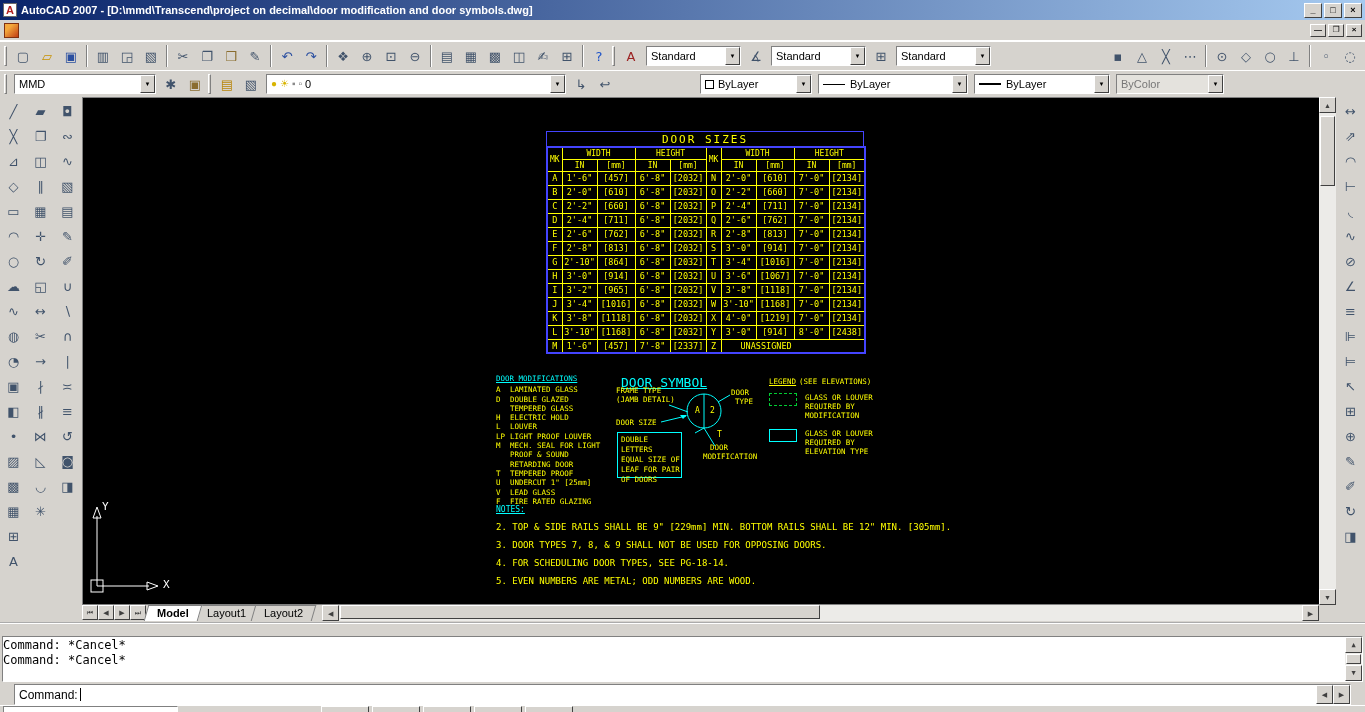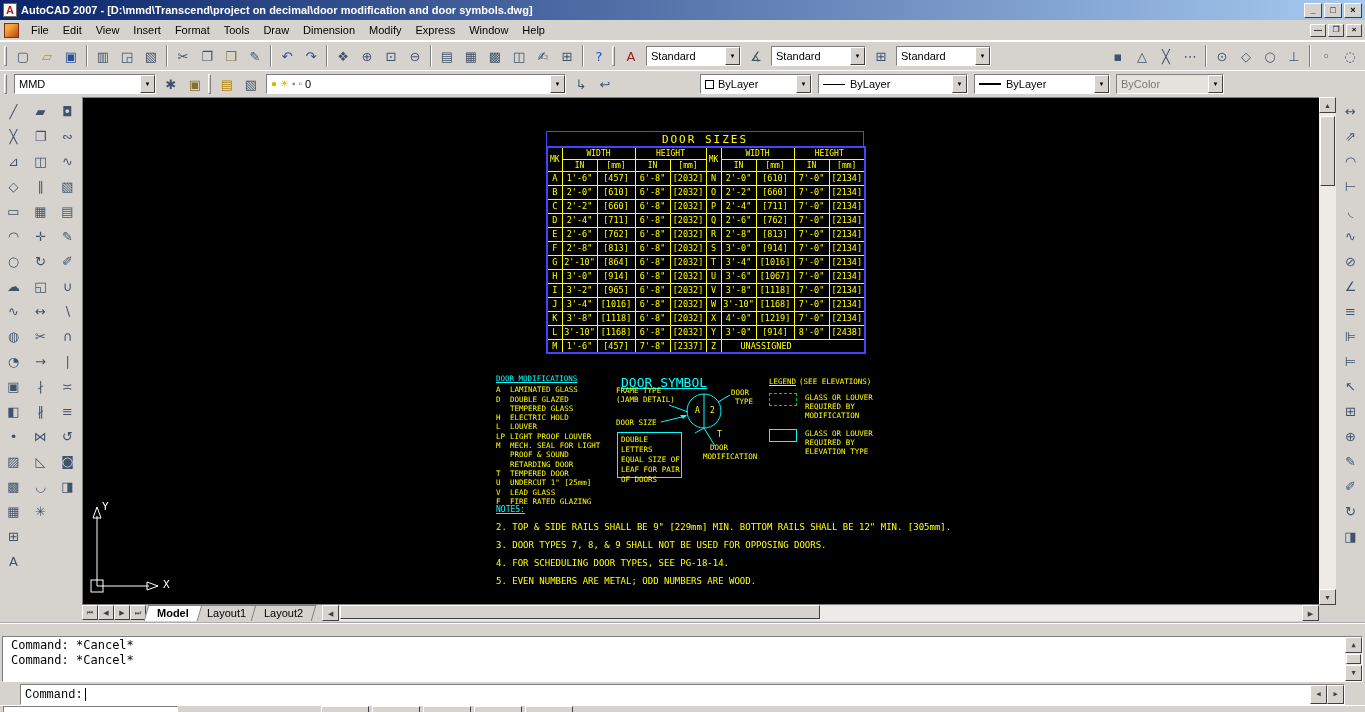--- a/index.html
+++ b/index.html
@@ -89,24 +89,24 @@
 .tab{display:inline-block;height:16px;padding:1px 10px 0;font-size:11px;background:var(--chrome,#d6d3ce);border:1px solid #808080;border-bottom:none;transform:skewX(-16deg);margin-left:-4px}
 .tab>span{display:inline-block;transform:skewX(16deg)}
 .tab.active{background:#fff;position:relative;z-index:2;font-weight:bold}
 .hscroll{flex:1;height:16px;display:flex;background:#ecebe8;margin-left:8px}
 .hscroll .thumb{width:480px;height:14px;background:var(--chrome,#d6d3ce);border:1px solid;border-color:#fff #404040 #404040 #fff;margin:0 1px}
 .hscroll .sb-btn{height:16px}
 
 
 .cmd-splitter{height:14px;border-top:2px groove #fff}
 .cmd-history{height:46px;margin:0 2px;background:#fff;border:1px solid;border-color:#808080 #fff #fff #808080;display:flex;font-family:"DejaVu Sans Mono","Liberation Mono",monospace;font-size:12px;color:#000}
-.cmd-lines{flex:1;padding:1px 8px;line-height:15px;overflow:hidden}
+.cmd-lines{flex:1;padding:1px 0;line-height:15px;overflow:hidden}
 .sb-v{width:17px;display:flex;flex-direction:column;background:#ecebe8}
 .sb-v .thumb{height:14px;background:var(--chrome,#d6d3ce);border:1px solid;border-color:#fff #404040 #404040 #fff;margin:1px}
-.cmd-prompt{height:21px;margin:2px 20px 0;background:#fff;border:1px solid;border-color:#808080 #fff #fff #808080;display:flex;align-items:center;padding-left:4px;font-family:Liberation Mono, monospace;font-size:12px;color:#000}
+.cmd-prompt{height:21px;margin:2px 14px 0;background:#fff;border:1px solid;border-color:#808080 #fff #fff #808080;display:flex;align-items:center;padding-left:4px;font-family:Liberation Sans, sans-serif;font-size:12px;color:#000}
 .caret{width:1px;height:13px;background:#000;margin-left:2px}
 .mini-scroll{margin-left:auto;display:flex;height:19px}
 .mini-scroll .sb-btn{height:19px}
 
 
 .statusbar{height:7px;display:flex;overflow:hidden;border-top:1px solid #fff;align-items:flex-start}
 .st-coord{width:175px;height:18px;background:#fff;border:1px solid;border-color:#808080 #fff #fff #808080;margin-left:3px;flex:none}
 .st-gap{width:140px;flex:none}
 .st-btn{width:48px;height:18px;background:var(--chrome,#d6d3ce);border:1px solid;border-color:#fff #404040 #404040 #fff;margin-left:3px;flex:none}
 </style>
@@ -118,34 +118,20 @@
   <div class="titlebar">
     <span class="app-ico">A</span>
     <span class="title-text">AutoCAD 2007 - [D:\mmd\Transcend\project on decimal\door modification and door symbols.dwg]</span>
     <button class="winbtn">_</button>
     <button class="winbtn">□</button>
     <button class="winbtn">×</button>
   </div>
 
   <div class="menubar">
     <span class="doc-ico"></span>
-    <span id="menu-items" style="display:flex">
-        <span class="menu-item">File</span>
-        <span class="menu-item">Edit</span>
-        <span class="menu-item">View</span>
-        <span class="menu-item">Insert</span>
-        <span class="menu-item">Format</span>
-        <span class="menu-item">Tools</span>
-        <span class="menu-item">Draw</span>
-        <span class="menu-item">Dimension</span>
-        <span class="menu-item">Modify</span>
-        <span class="menu-item">Express</span>
-        <span class="menu-item">Window</span>
-        <span class="menu-item">Help</span>
-      </span>
     <span class="menu-spacer"></span>
     <button class="winbtn small">—</button>
     <button class="winbtn small">❐</button>
     <button class="winbtn small">×</button>
   </div>
 
   <div class="toolbar r1">
     <span class="grip"></span>
     <span class="icon-strip" id="std-icons">
         <button class="tb-btn">
@@ -727,21 +713,21 @@
               <div class="mod-row">
                 <span class="mod-k">LP</span>
                 <span class="mod-t">LIGHT PROOF LOUVER</span>
               </div>
               <div class="mod-row">
                 <span class="mod-k">M</span>
                 <span class="mod-t">MECH. SEAL FOR LIGHT PROOF &amp; SOUND RETARDING DOOR</span>
               </div>
               <div class="mod-row">
                 <span class="mod-k">T</span>
-                <span class="mod-t">TEMPERED DOOR</span>
+                <span class="mod-t">TEMPERED PROOF</span>
               </div>
               <div class="mod-row">
                 <span class="mod-k">U</span>
                 <span class="mod-t">UNDERCUT 1" [25mm]</span>
               </div>
               <div class="mod-row">
                 <span class="mod-k">V</span>
                 <span class="mod-t">LEAD GLASS</span>
               </div>
               <div class="mod-row">

